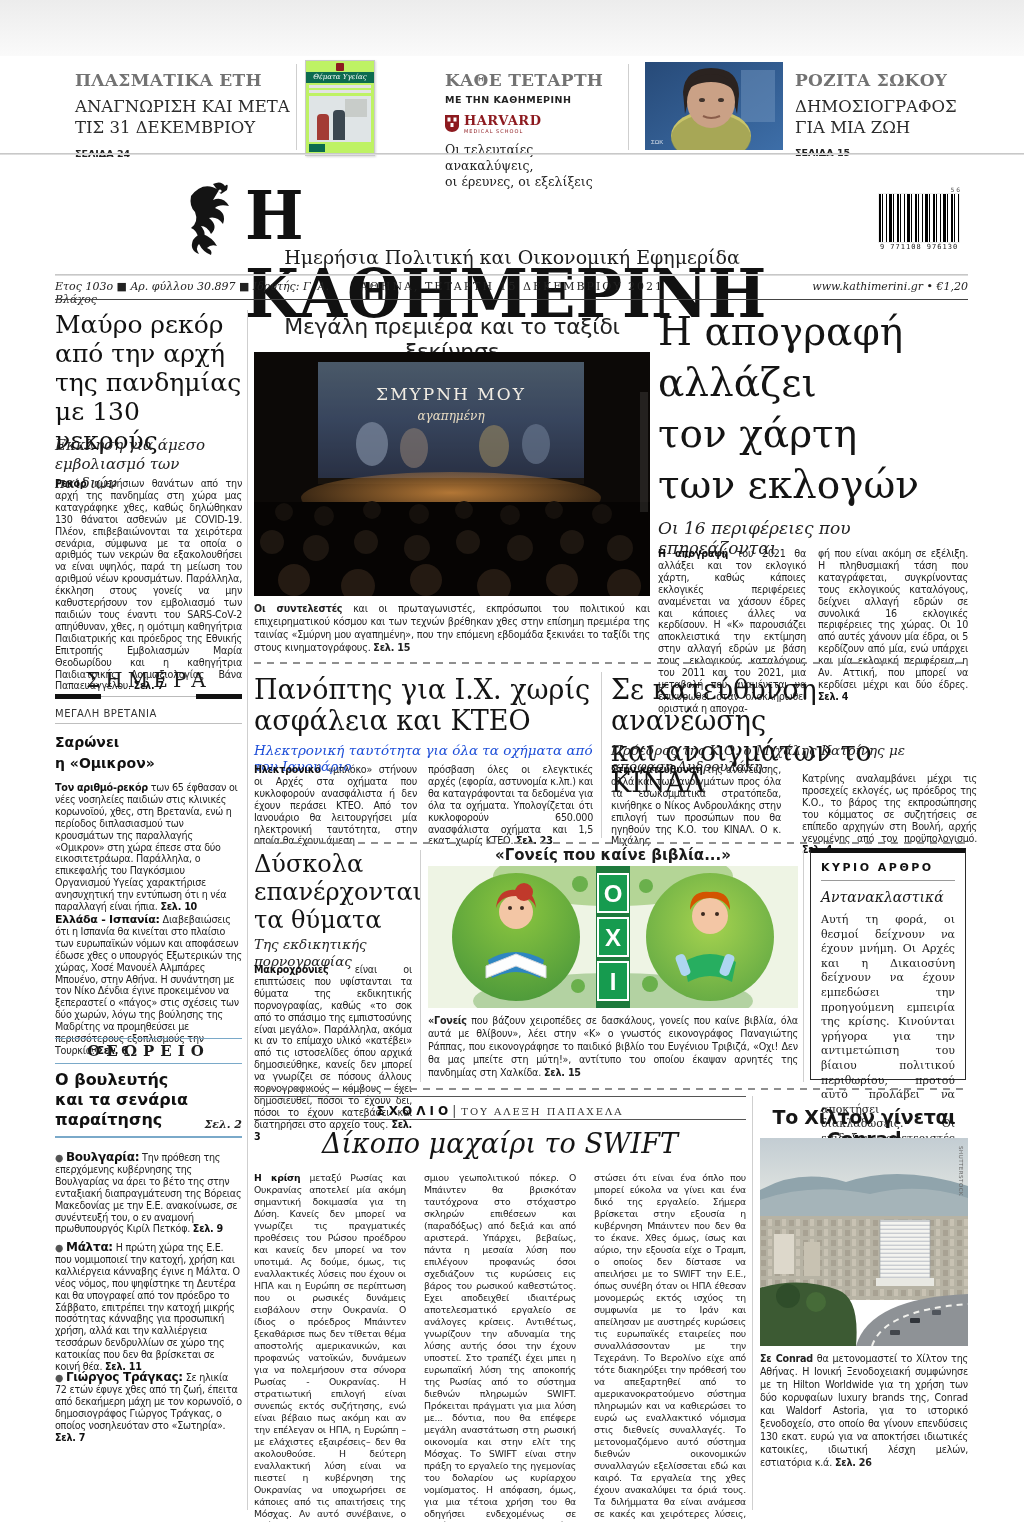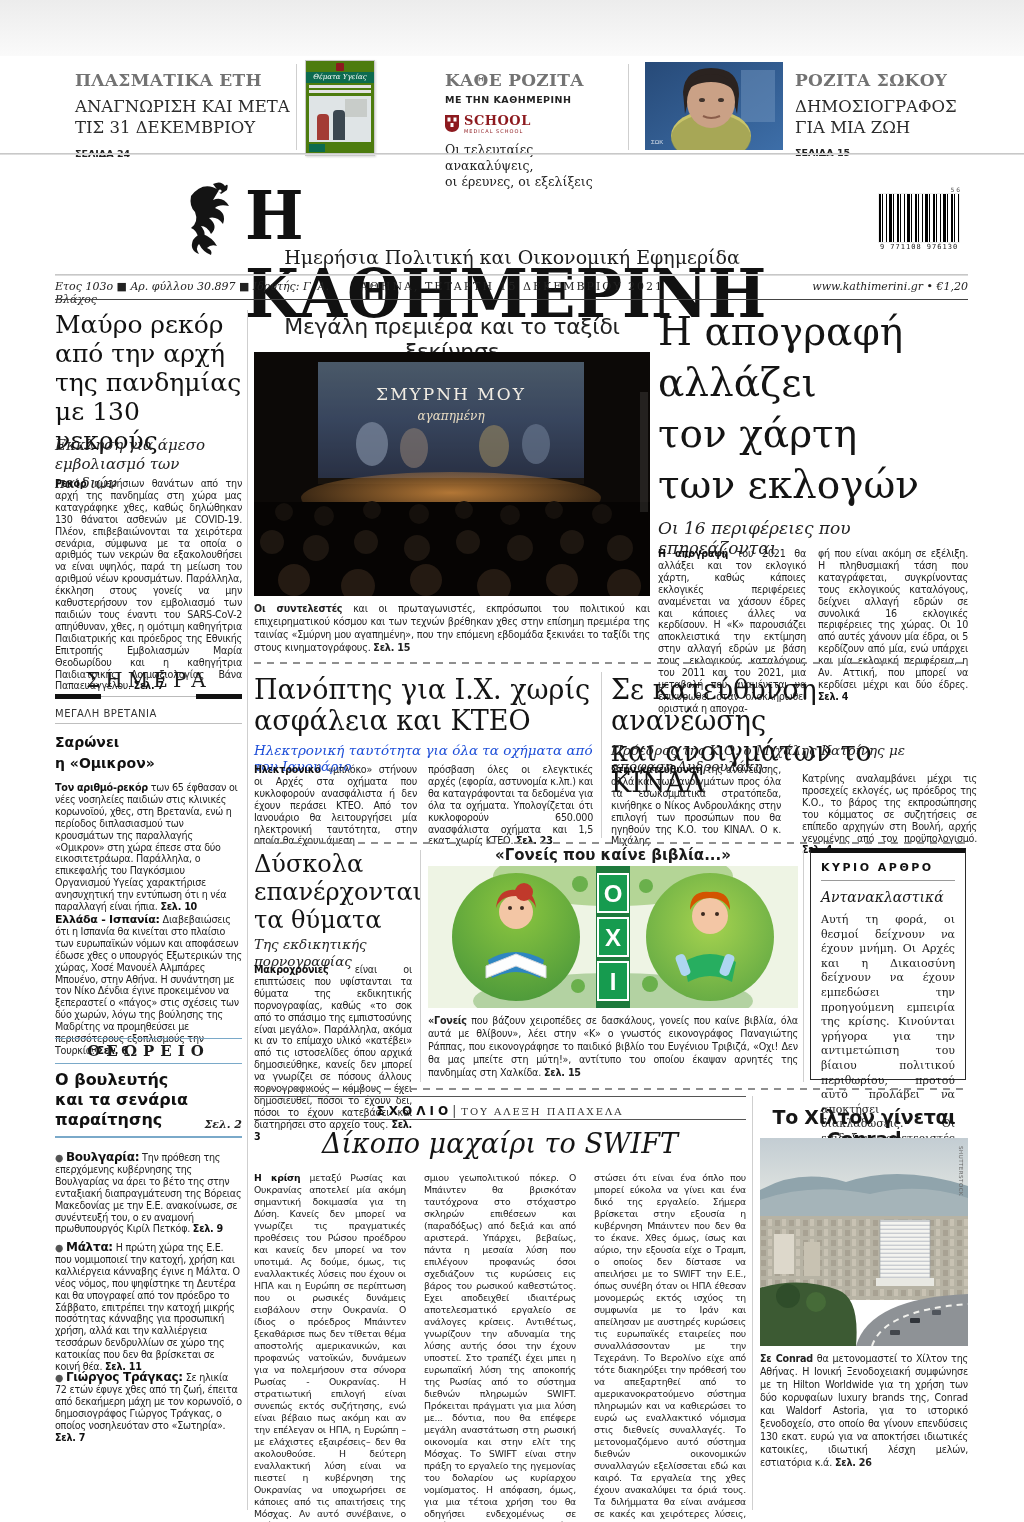--- a/index.html
+++ b/index.html
@@ -35,45 +35,45 @@
 
   <div class="abs" style="left:75px;top:70px;width:215px;">
     <div class="serif promo-title red pre">ΠΛΑΣΜΑΤΙΚΑ ΕΤΗ</div>
     <div class="serif promo-sub pre" style="margin-top:6px;">ΑΝΑΓΝΩΡΙΣΗ ΚΑΙ ΜΕΤΑ
 ΤΙΣ 31 ΔΕΚΕΜΒΡΙΟΥ</div>
     <div class="promo-page" style="margin-top:10px;">ΣΕΛΙΔΑ 24</div>
   </div>
 
   <div class="abs vrule" style="left:296px;top:64px;height:86px;"></div>
 
-  <div class="abs" style="left:305px;top:60px;width:68px;height:94px;background:#4d7c0f;border:1px solid #c9c9c9;box-shadow:1px 1px 2px rgba(0,0,0,.15);">
+  <div class="abs" style="left:305px;top:60px;width:68px;height:94px;background:#bef264;border:1px solid #c9c9c9;box-shadow:1px 1px 2px rgba(0,0,0,.15);">
     <div style="width:8px;height:8px;background:#8d1a1f;margin:2px auto 1px;border-radius:1px;"></div>
     <div class="serif" style="background:#0c6b4f;color:#fff;font-size:7px;font-style:italic;text-align:center;line-height:11px;">Θέματα Υγείας</div>
     <div style="height:3px;background:#e3e3e3;margin:2px 3px 0;"></div>
     <div style="height:3px;background:#e3e3e3;margin:2px 3px 0;"></div>
     <div style="position:relative;height:46px;margin:3px 3px 0;background:#dfe4e6;">
       <div style="position:absolute;left:8px;bottom:2px;width:12px;height:26px;background:#a33b35;border-radius:4px 4px 0 0;"></div>
       <div style="position:absolute;left:24px;bottom:2px;width:12px;height:30px;background:#3c4750;border-radius:4px 4px 0 0;"></div>
       <div style="position:absolute;right:4px;top:3px;width:22px;height:18px;background:#c8ccc9;"></div>
     </div>
     <div style="width:16px;height:8px;background:#0c6b4f;margin:2px 0 0 3px;"></div>
   </div>
 
   <div class="abs" style="left:445px;top:70px;width:170px;">
-    <div class="serif promo-title red">ΚΑΘΕ ΡΟΖΙΤΑ</div>
+    <div class="serif promo-title red">ΚΑΘΕ ΤΕΤΑΡΤΗ</div>
     <div class="sans" style="font-size:9.5px;font-weight:bold;letter-spacing:.5px;margin-top:4px;color:#222;">ΜΕ ΤΗΝ ΚΑΘΗΜΕΡΙΝΗ</div>
     <div style="display:flex;align-items:center;gap:5px;margin-top:8px;">
       <svg width="14" height="17" viewBox="0 0 14 17">
           <path d="M0 0h14v11c0 3-3.5 6-7 6s-7-3-7-6z" fill="#8d1a1f"></path>
           <rect x="2.5" y="2.5" width="3" height="4" fill="#fff"></rect>
           <rect x="8.5" y="2.5" width="3" height="4" fill="#fff"></rect>
           <rect x="5.5" y="8" width="3" height="4" fill="#fff"></rect>
         </svg>
       <div>
-        <div class="serif" style="font-size:13px;font-weight:bold;color:#8d1a1f;letter-spacing:.5px;">SCHOOL</div>
+        <div class="serif" style="font-size:13px;font-weight:bold;color:#8d1a1f;letter-spacing:.5px;">HARVARD</div>
         <div class="sans" style="font-size:5px;color:#8d1a1f;letter-spacing:1px;">MEDICAL SCHOOL</div>
       </div>
     </div>
     <div class="serif pre" style="font-size:12.5px;line-height:16px;margin-top:8px;color:#222;">Οι τελευταίες ανακαλύψεις,
 οι έρευνες, οι εξελίξεις</div>
   </div>
 
   <div class="abs vrule" style="left:628px;top:64px;height:86px;"></div>
 
   <div class="abs" style="left:645px;top:62px;width:138px;height:88px;overflow:hidden;">

